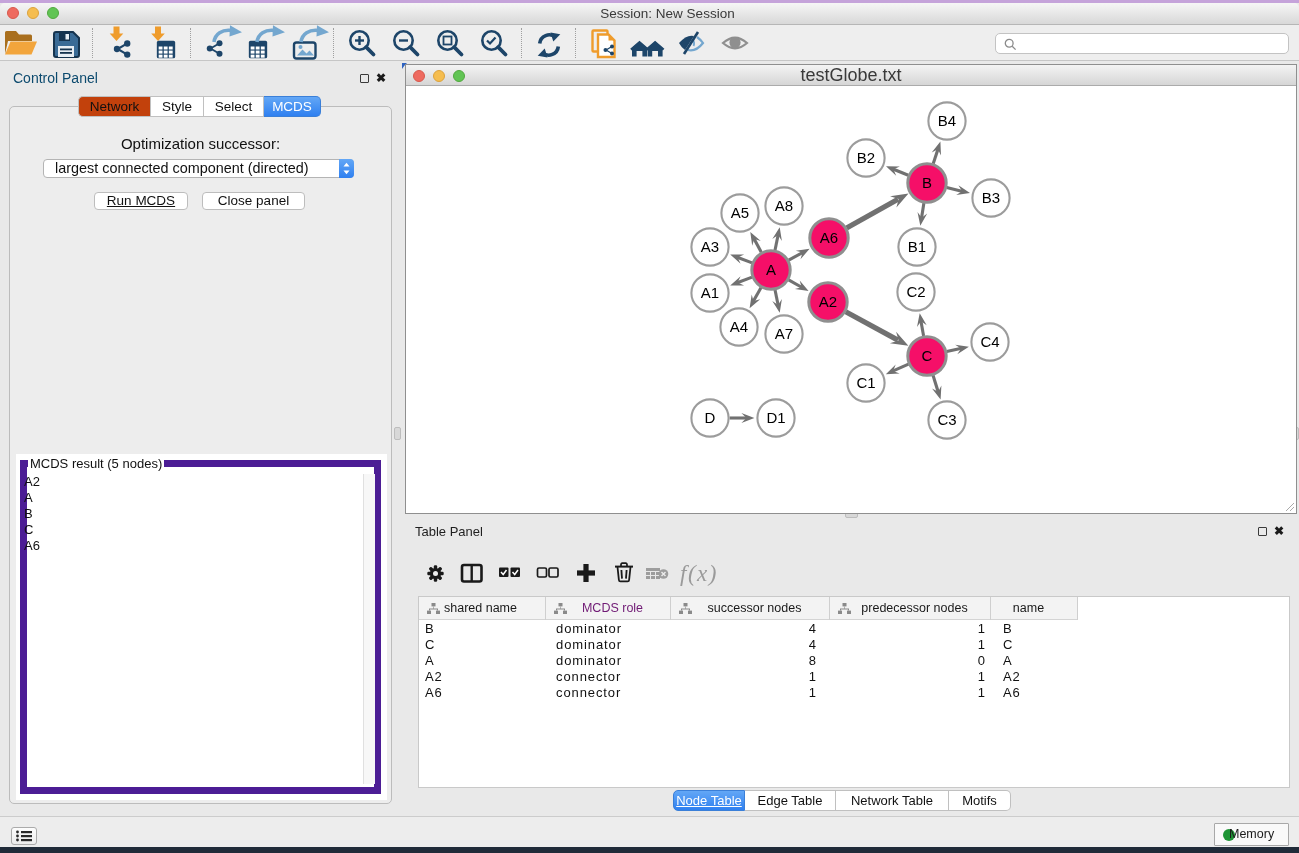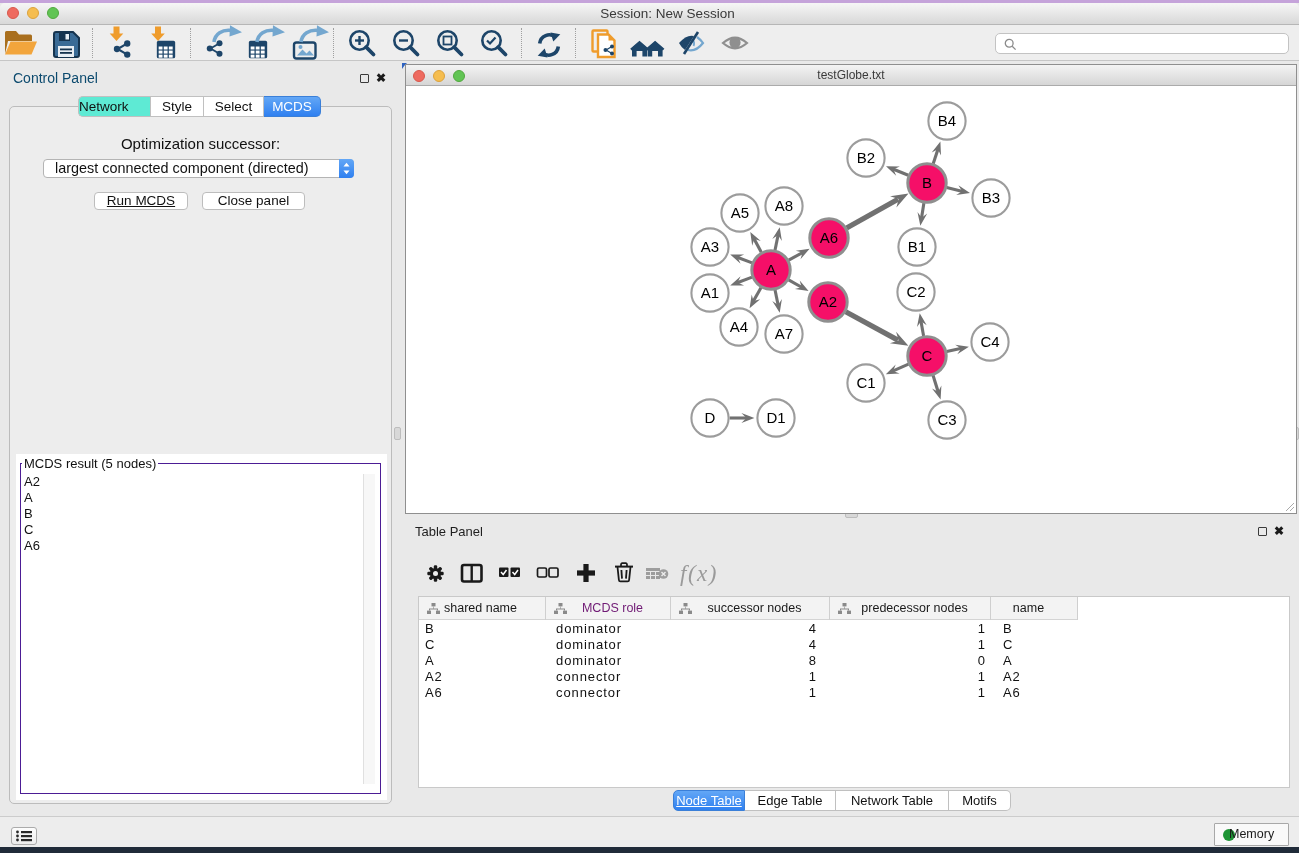--- a/index.html
+++ b/index.html
@@ -1,18 +1,18 @@
 <!DOCTYPE html>
 <html><head><meta charset="utf-8">
 <style>
 * { margin:0; padding:0; box-sizing:border-box; }
 html,body { width:1299px; height:853px; overflow:hidden; }
 body { font-family:"Liberation Sans", sans-serif; background:#e9e9e9; position:relative; }
 .abs { position:absolute; }
-.ttl { font-size:12px; color:#3a3a3a; }
+.ttl { font-size:18px; color:#3a3a3a; }
 .tl { width:12px; height:12px; border-radius:50%; position:absolute; top:6px; }
 .sep { position:absolute; top:28px; height:30px; width:0; border-left:1px dotted #9f9f9f; }
 .panelbtns { position:absolute; display:flex; gap:7px; align-items:center; }
 .flbox { width:9px; height:9px; border:1.5px solid #3a3a3a; border-radius:1px; }
 .xmark { font-size:12px; font-weight:bold; color:#1a1a1a; line-height:9px; }
 </style></head>
 <body>
 
 <div class="abs" style="left:0;top:0;width:1299px;height:3px;background:#c5a3da;"></div>
 
@@ -166,41 +166,41 @@
 
 <div class="abs" style="left:13px;top:70px;font-size:14px;color:#0c4a6e;">Control Panel</div>
 <div class="panelbtns" style="left:360px;top:74px;">
     <div class="flbox"></div>
     <div class="xmark">✖</div>
   </div>
 
 <div class="abs" style="left:9px;top:106px;width:383px;height:698px;background:#ededed;border:1px solid #bcbcbc;border-radius:5px;"></div>
 
 <div class="abs" style="left:78px;top:96px;height:21px;display:flex;font-size:13.5px;">
-  <div style="width:72px;background:#5eead4;border:1px solid #c0c0c0;border-right:none;border-radius:5px 0 0 5px;text-align:left;line-height:19px;color:#111;">Network</div>
+  <div style="width:72px;background:#c2410c;border:1px solid #c0c0c0;border-right:none;border-radius:5px 0 0 5px;text-align:center;line-height:19px;color:#111;">Network</div>
   <div style="width:53px;background:#ffffff;border:1px solid #c0c0c0;border-right:none;text-align:center;line-height:19px;color:#111;">Style</div>
   <div style="width:61px;background:#ffffff;border:1px solid #c0c0c0;text-align:center;line-height:19px;color:#111;">Select</div>
   <div style="width:57px;background:linear-gradient(#63a7f6,#2f80f0);border:1px solid #3a7fd8;border-left:none;border-radius:0 5px 5px 0;text-align:center;line-height:19px;color:#ffffff;">MCDS</div>
 </div>
 
 <div class="abs" style="left:9px;top:135px;width:383px;text-align:center;font-size:15px;color:#111;">Optimization successor:</div>
 <div class="abs" style="left:43px;top:159px;width:311px;height:19px;background:#ffffff;border:1px solid #b4b4b4;border-radius:4px;">
   <div class="abs" style="left:11px;top:0;line-height:17px;font-size:14.4px;color:#111;">largest connected component (directed)</div>
   <div class="abs" style="right:-1px;top:-1px;width:15px;height:19px;background:linear-gradient(#63a7f6,#2f80f0);border-radius:0 4px 4px 0;">
     <svg width="15" height="19" viewBox="0 0 15 19">
         <path d="M4.5 7.5 L7.5 3.8 L10.5 7.5 Z" fill="#fff"></path>
         <path d="M4.5 11.5 L7.5 15.2 L10.5 11.5 Z" fill="#fff"></path>
       </svg>
   </div>
 </div>
 <div class="abs" style="left:94px;top:192px;width:94px;height:18px;background:#ffffff;border:1px solid #bdbdbd;border-radius:4px;text-align:center;line-height:16px;font-size:13.5px;color:#111;text-decoration:underline;">Run MCDS</div>
 <div class="abs" style="left:202px;top:192px;width:103px;height:18px;background:#ffffff;border:1px solid #bdbdbd;border-radius:4px;text-align:center;line-height:16px;font-size:13.5px;color:#111;">Close panel</div>
 
 <div class="abs" style="left:16px;top:454px;width:371px;height:346px;background:#ffffff;"></div>
-<fieldset class="abs" style="left:20px;top:456px;width:361px;height:338px;border:1px solid #4c1d95;background:#ffffff;">
+<fieldset class="abs" style="left:20px;top:456px;width:361px;height:338px;border:7px solid #4c1d95;background:#ffffff;">
   <legend style="font-size:13px;color:#111;margin-left:1px;padding:0 2px;">MCDS result (5 nodes)</legend>
 </fieldset>
 <div class="abs" style="left:24px;top:474px;font-size:13px;color:#111;line-height:16px;">A2<br>A<br>B<br>C<br>A6</div>
 <div class="abs" style="left:363px;top:474px;width:12px;height:310px;background:#f7f7f7;border-left:1px solid #e0e0e0;"></div>
 
 <div class="abs" style="left:394px;top:427px;width:7px;height:13px;background:#d8d8d8;border:1px solid #bdbdbd;border-radius:2px;"></div>
 <div class="abs" style="left:845px;top:512px;width:13px;height:6px;background:#d8d8d8;border:1px solid #bdbdbd;border-radius:2px;"></div>
 <div class="abs" style="left:1292px;top:427px;width:7px;height:13px;background:#d8d8d8;border:1px solid #bdbdbd;border-radius:2px;"></div>
 
 <svg class="abs" width="5" height="6" style="left:402px;top:63px;" viewBox="0 0 5 6">

